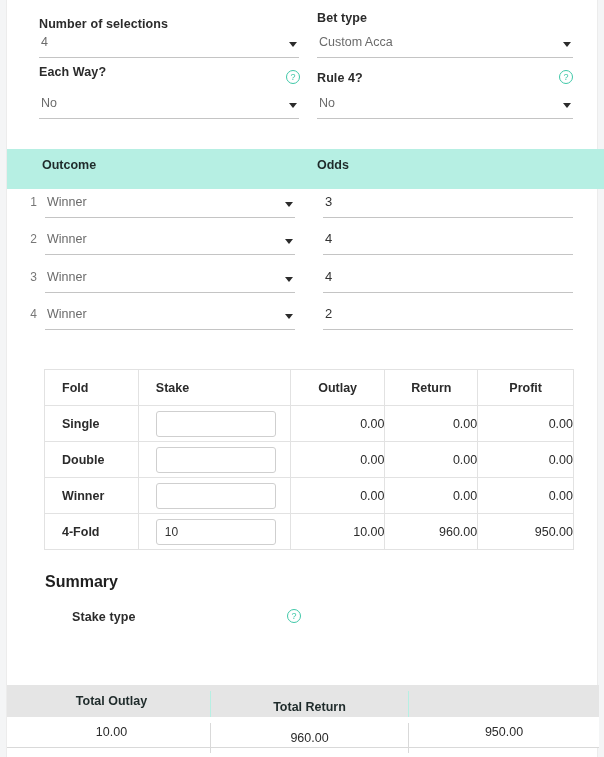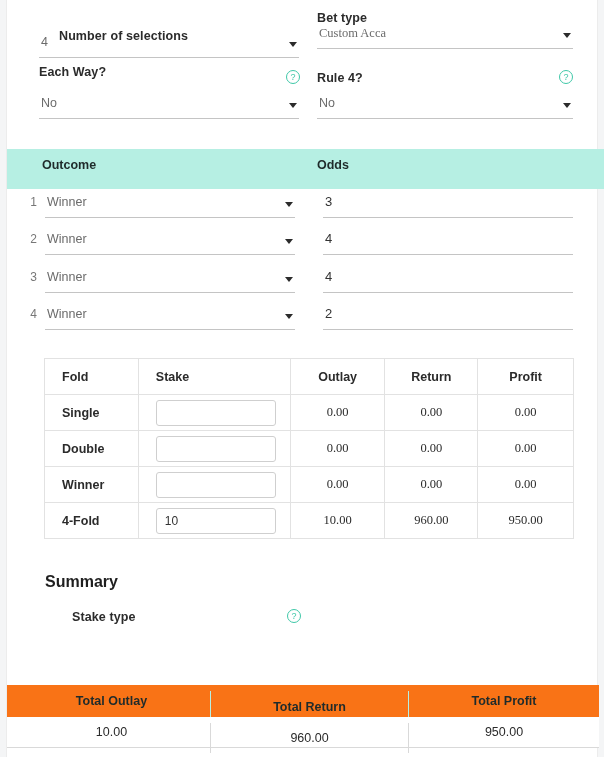--- a/index.html
+++ b/index.html
@@ -108,41 +108,41 @@
     left: 2px;
     top: 2px;
     font-size: 13px;
     color: #333;
   }
 
   
   .fold-table {
     position: absolute;
     left: 37px;
-    top: 358px;
+    top: 369px;
     width: 530px;
     border: 1px solid #e2e2e2;
     border-collapse: collapse;
     box-sizing: border-box;
   }
   .fold-table td, .fold-table th {
     border: 1px solid #e2e2e2;
     height: 36px;
     padding: 0;
     font-size: 12.5px;
     color: #2b2b2b;
     box-sizing: border-box;
   }
   .fold-table th {
     font-weight: bold;
     text-align: center;
   }
   .fold-table th.c-fold, .fold-table th.c-stake { text-align: left; padding-left: 17px; }
   .fold-table td.c-fold { text-align: left; padding-left: 17px; font-weight: bold; }
-  .fold-table td.num { text-align: center; font-family: Liberation Serif, serif; }
+  .fold-table td.num { text-align: right; }
   .col-fold  { width: 94px; }
   .col-stake { width: 152px; }
   .col-out   { width: 95px; margin-left: 20px; }
   .col-ret   { width: 93px; }
   .col-pro   { width: 96px; }
   .stake-input {
     width: 120px;
     height: 24px;
     margin-left: 17px;
     border: 1px solid #cfcfcf;
@@ -167,21 +167,21 @@
   }
   .totals {
     position: absolute;
     left: 0;
     top: 685px;
     width: 592px;
   }
   .totals-head {
     position: relative;
     height: 32px;
-    background: #f97316;
+    background: #e5e5e5;
   }
   .totals-body {
     position: relative;
     height: 30px;
     background: #ffffff;
     border-bottom: 1px solid #d9d9d9;
   }
   .tot-cell {
     position: absolute;
     top: 0;
@@ -198,28 +198,28 @@
   .totals-head .tot-c1 { border-color: #b6efe3; }
 </style>
 </head>
 <body>
 
 <div class="page">
   <div class="card">
 
     <div>
 
-      <div style="position:absolute;left:32px;top:29px;margin-left:20px;" class="field-label">Number of selections</div>
+      <div style="position:absolute;left:32px;top:17px;" class="field-label">Number of selections</div>
       <div class="select-line" style="left:32px;top:32px;width:260px;">
         <span class="val">4</span>
         <span class="caret"></span>
       </div>
 
       <div style="position:absolute;left:310px;top:11px;" class="field-label">Bet type</div>
-      <div class="select-line" style="left:310px;top:23px;width:256px;font-family:Liberation Serif, serif;">
+      <div class="select-line" style="left:310px;top:32px;width:256px;">
         <span class="val">Custom Acca</span>
         <span class="caret"></span>
       </div>
 
       <div style="position:absolute;left:32px;top:65px;" class="field-label">Each Way?</div>
       <div class="help-icon" style="left:279px;top:70px;">?</div>
       <div class="select-line" style="left:32px;top:93px;width:260px;">
         <span class="val">No</span>
         <span class="caret"></span>
       </div>
@@ -328,21 +328,20 @@
 
     <div class="summary-title">Summary</div>
 
     <div style="position:absolute;left:38px;top:610px;margin-left:27px;" class="field-label">Stake type</div>
     <div class="help-icon" style="left:280px;top:609px;">?</div>
 
     <div class="totals">
       <div class="totals-head">
         <div class="tot-cell tot-c0">Total Outlay</div>
         <div class="tot-cell tot-c1">Total Return</div>
-        <div class="tot-cell tot-c2">Total Profit</div>
       </div>
       <div class="totals-body">
         <div class="tot-cell tot-c0">10.00</div>
         <div class="tot-cell tot-c1">960.00</div>
         <div class="tot-cell tot-c2">950.00</div>
       </div>
     </div>
 
   </div>
 </div>

